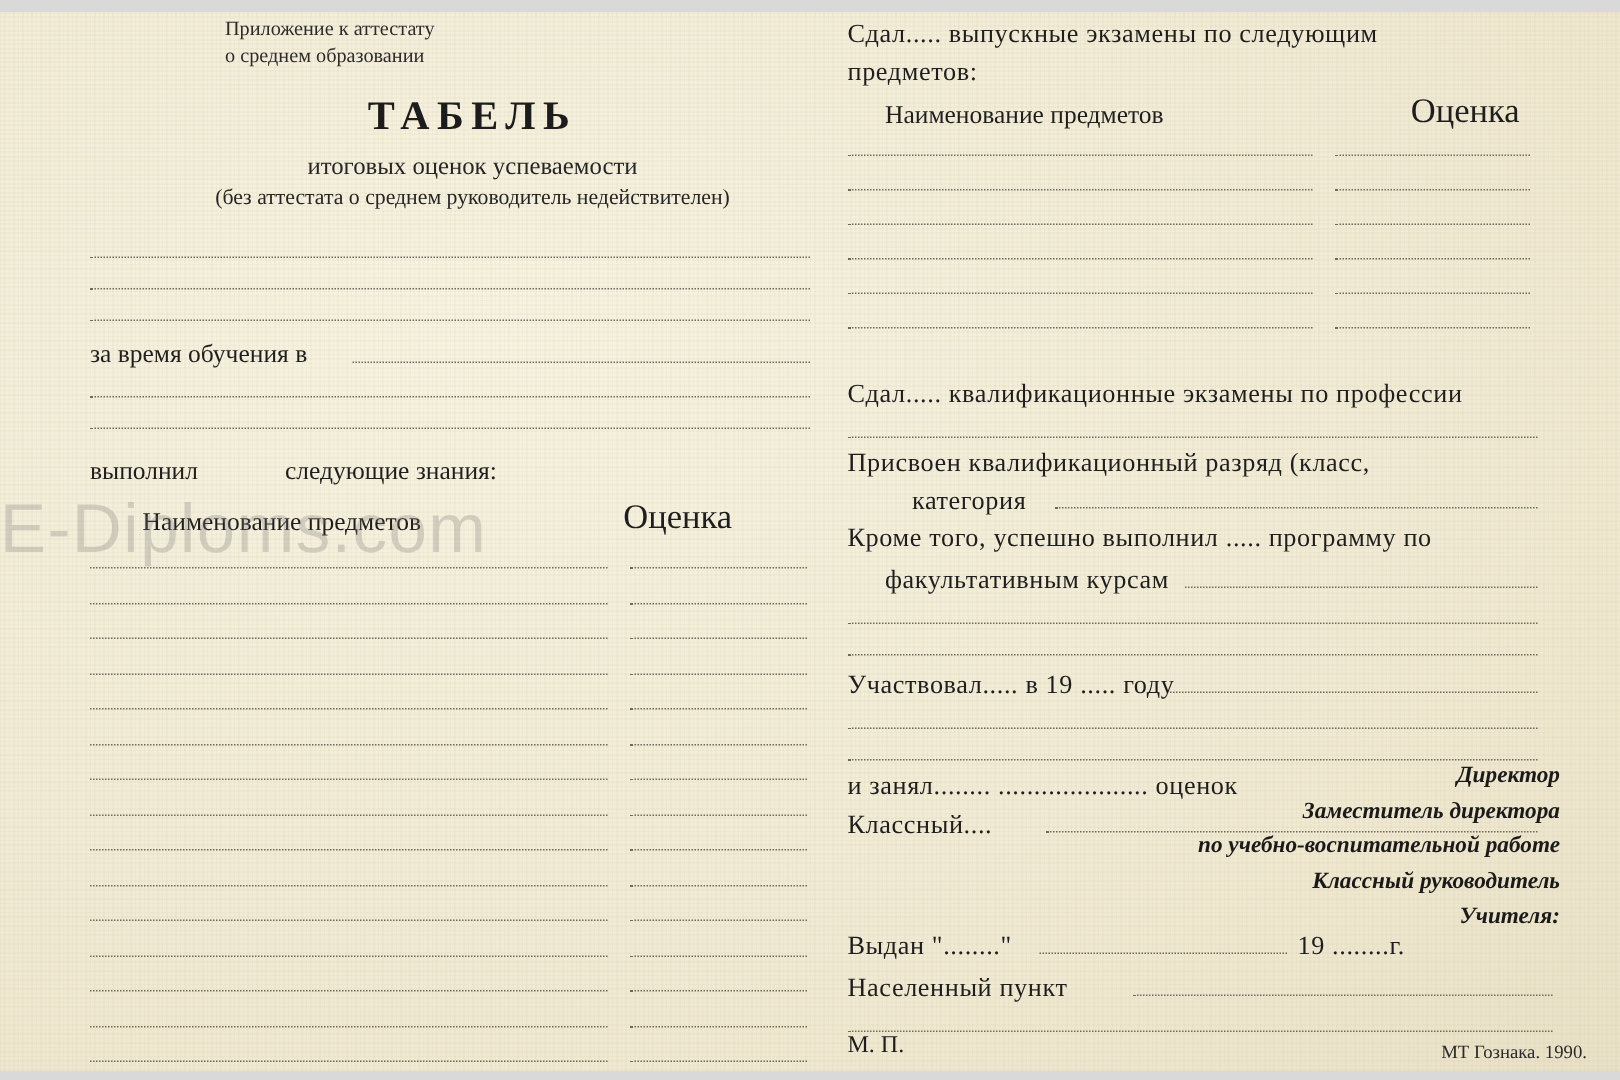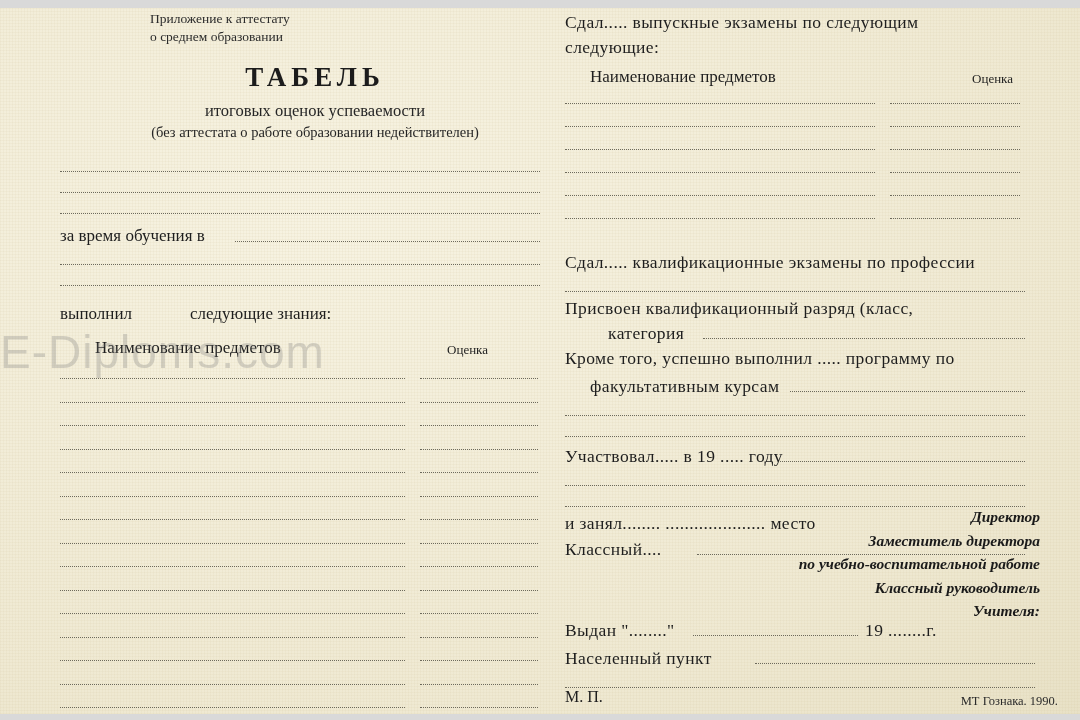--- a/index.html
+++ b/index.html
@@ -121,21 +121,21 @@
     position: absolute;
     left: 35px;
     bottom: 0;
     font-size: 17px;
     color: #1e1e1e;
   }
   .hdr-row .mark {
     position: absolute;
     right: 52px;
     bottom: 0;
-    font-size: 13px;
+    font-size: 23px;
     color: #1e1e1e;
   }
   .grid-rows {
     margin-top: 4px;
   }
   .grid-row {
     position: relative;
     height: 23.5px;
   }
   .grid-row .c1 {
@@ -240,21 +240,21 @@
 
   <div class="col-left">
 
     <div class="small-head">
       <div>Приложение к аттестату</div>
       <div>о среднем образовании</div>
     </div>
 
     <div class="title">ТАБЕЛЬ</div>
     <div class="subtitle1">итоговых оценок успеваемости</div>
-    <div class="subtitle2">(без аттестата о работе образовании недействителен)</div>
+    <div class="subtitle2">(без аттестата о среднем руководитель недействителен)</div>
 
     <div style="margin-top:14px;">
       <div class="dotline">
           <div class="dots"></div>
         </div>
       <div class="dotline">
           <div class="dots"></div>
         </div>
       <div class="dotline">
           <div class="dots"></div>
@@ -349,21 +349,21 @@
         <div class="grid-row"></div>
       </div>
   </div>
 
   <div class="col-right">
 
     <div class="r-line" style="height:25px;">
       <div class="rtxt" style="left:0;">Сдал..... выпускные экзамены по следующим</div>
     </div>
     <div class="r-line" style="height:25px;">
-      <div class="rtxt" style="left:0;">следующие:</div>
+      <div class="rtxt" style="left:0;">предметов:</div>
     </div>
 
     <div class="hdr-row" style="height:27px; margin-top:0;">
       <div class="subj" style="left:25px;">Наименование предметов</div>
       <div class="mark" style="right:12px;">Оценка</div>
     </div>
 
     <div id="right-grid">
         <div class="r-grid-row">
           <div class="c1"></div>
@@ -428,21 +428,21 @@
     </div>
 
     <div class="dotline">
         <div class="dots"></div>
       </div>
     <div class="dotline">
         <div class="dots"></div>
       </div>
 
     <div class="r-line" style="height:25px;">
-      <div class="rtxt" style="left:0;">и занял........ ..................... место</div>
+      <div class="rtxt" style="left:0;">и занял........ ..................... оценок</div>
     </div>
     <div class="r-line" style="height:26px;">
       <div class="rtxt" style="left:0;">Классный....</div>
       <div class="fill" style="left:132px; right:0;"></div>
     </div>
   </div>
 
   <div class="sign-block" id="sign-block">
       <div>Директор</div>
       <div>Заместитель директора</div>

